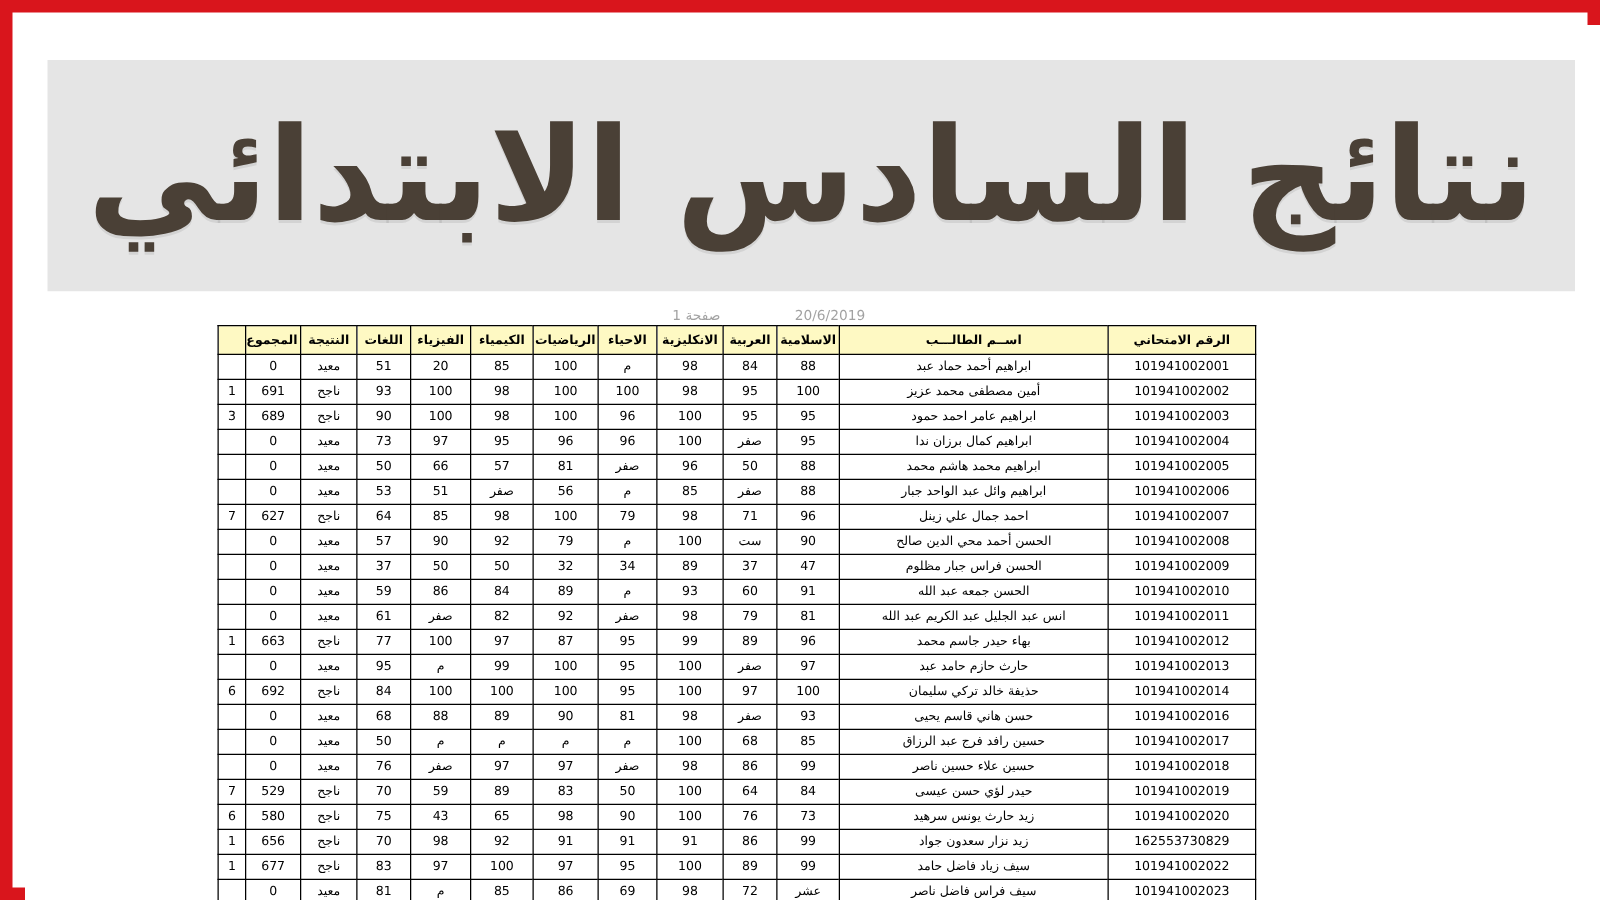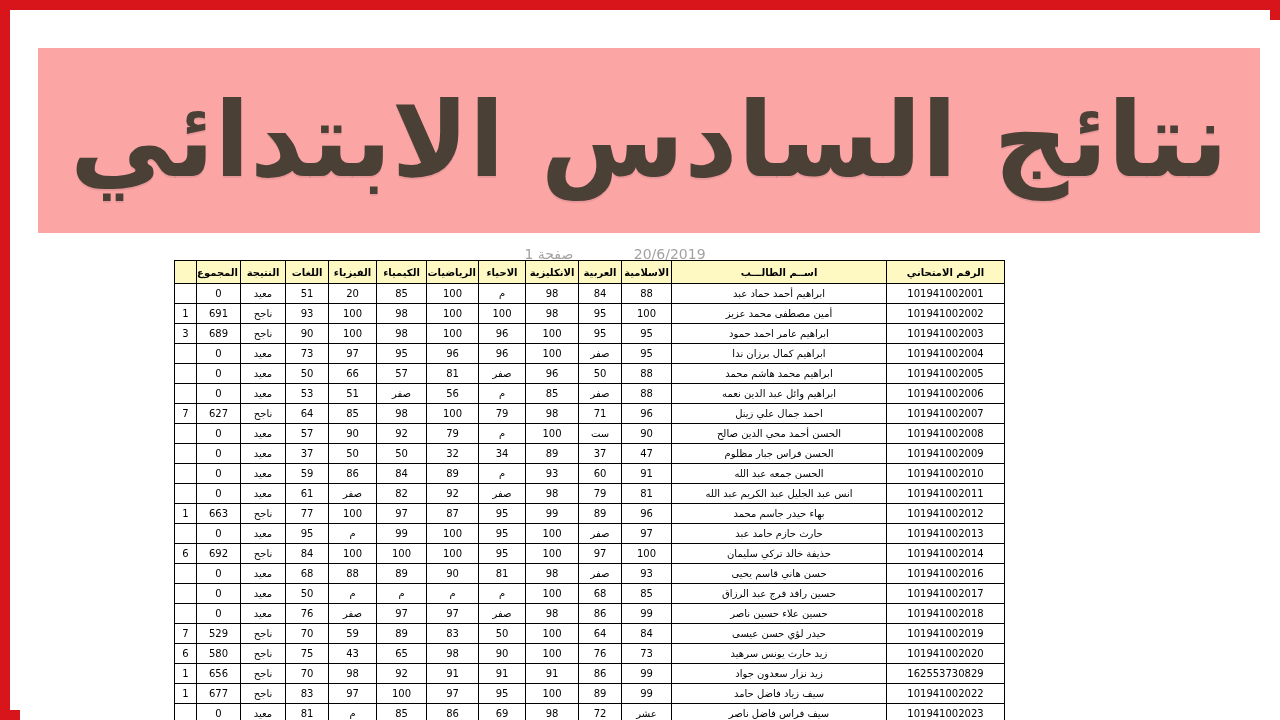--- a/index.html
+++ b/index.html
@@ -32,21 +32,21 @@
     background: #ffffff;
     overflow: hidden;
   }
   
   .banner {
     position: absolute;
     left: 18px;
     top: 28px;
     width: 1222px;
     height: 185px;
-    background: #fca5a5;
+    background: #e5e5e5;
     display: flex;
     align-items: center;
     justify-content: center;
   }
   .banner-title {
     font-family: "DejaVu Sans", sans-serif;
     font-weight: bold;
     font-size: 104px;
     line-height: 1.05;
     color: #4a4036;
@@ -61,21 +61,21 @@
     position: absolute;
     left: 205px;
     top: 226px;
     width: 780px;
     direction: rtl;
   }
   .sheet-topstrip {
     height: 14px;
     position: relative;
     overflow: hidden;
-    font-size: 14px;
+    font-size: 11px;
     color: #555;
     text-align: center;
   }
   .sheet-topstrip span {
     display: inline-block;
     margin: 0 28px;
     opacity: 0.55;
   }
   table.results {
     border-collapse: collapse;
@@ -240,21 +240,21 @@
               <td>81</td>
               <td>57</td>
               <td>66</td>
               <td>50</td>
               <td class="result-cell">معيد</td>
               <td class="total-cell">0</td>
               <td></td>
             </tr>
             <tr>
               <td>101941002006</td>
-              <td class="name-cell">ابراهيم وائل عبد الدين نعمه</td>
+              <td class="name-cell">ابراهيم وائل عبد الواحد جبار</td>
               <td>88</td>
               <td>صفر</td>
               <td>85</td>
               <td>م</td>
               <td>56</td>
               <td>صفر</td>
               <td>51</td>
               <td>53</td>
               <td class="result-cell">معيد</td>
               <td class="total-cell">0</td>

